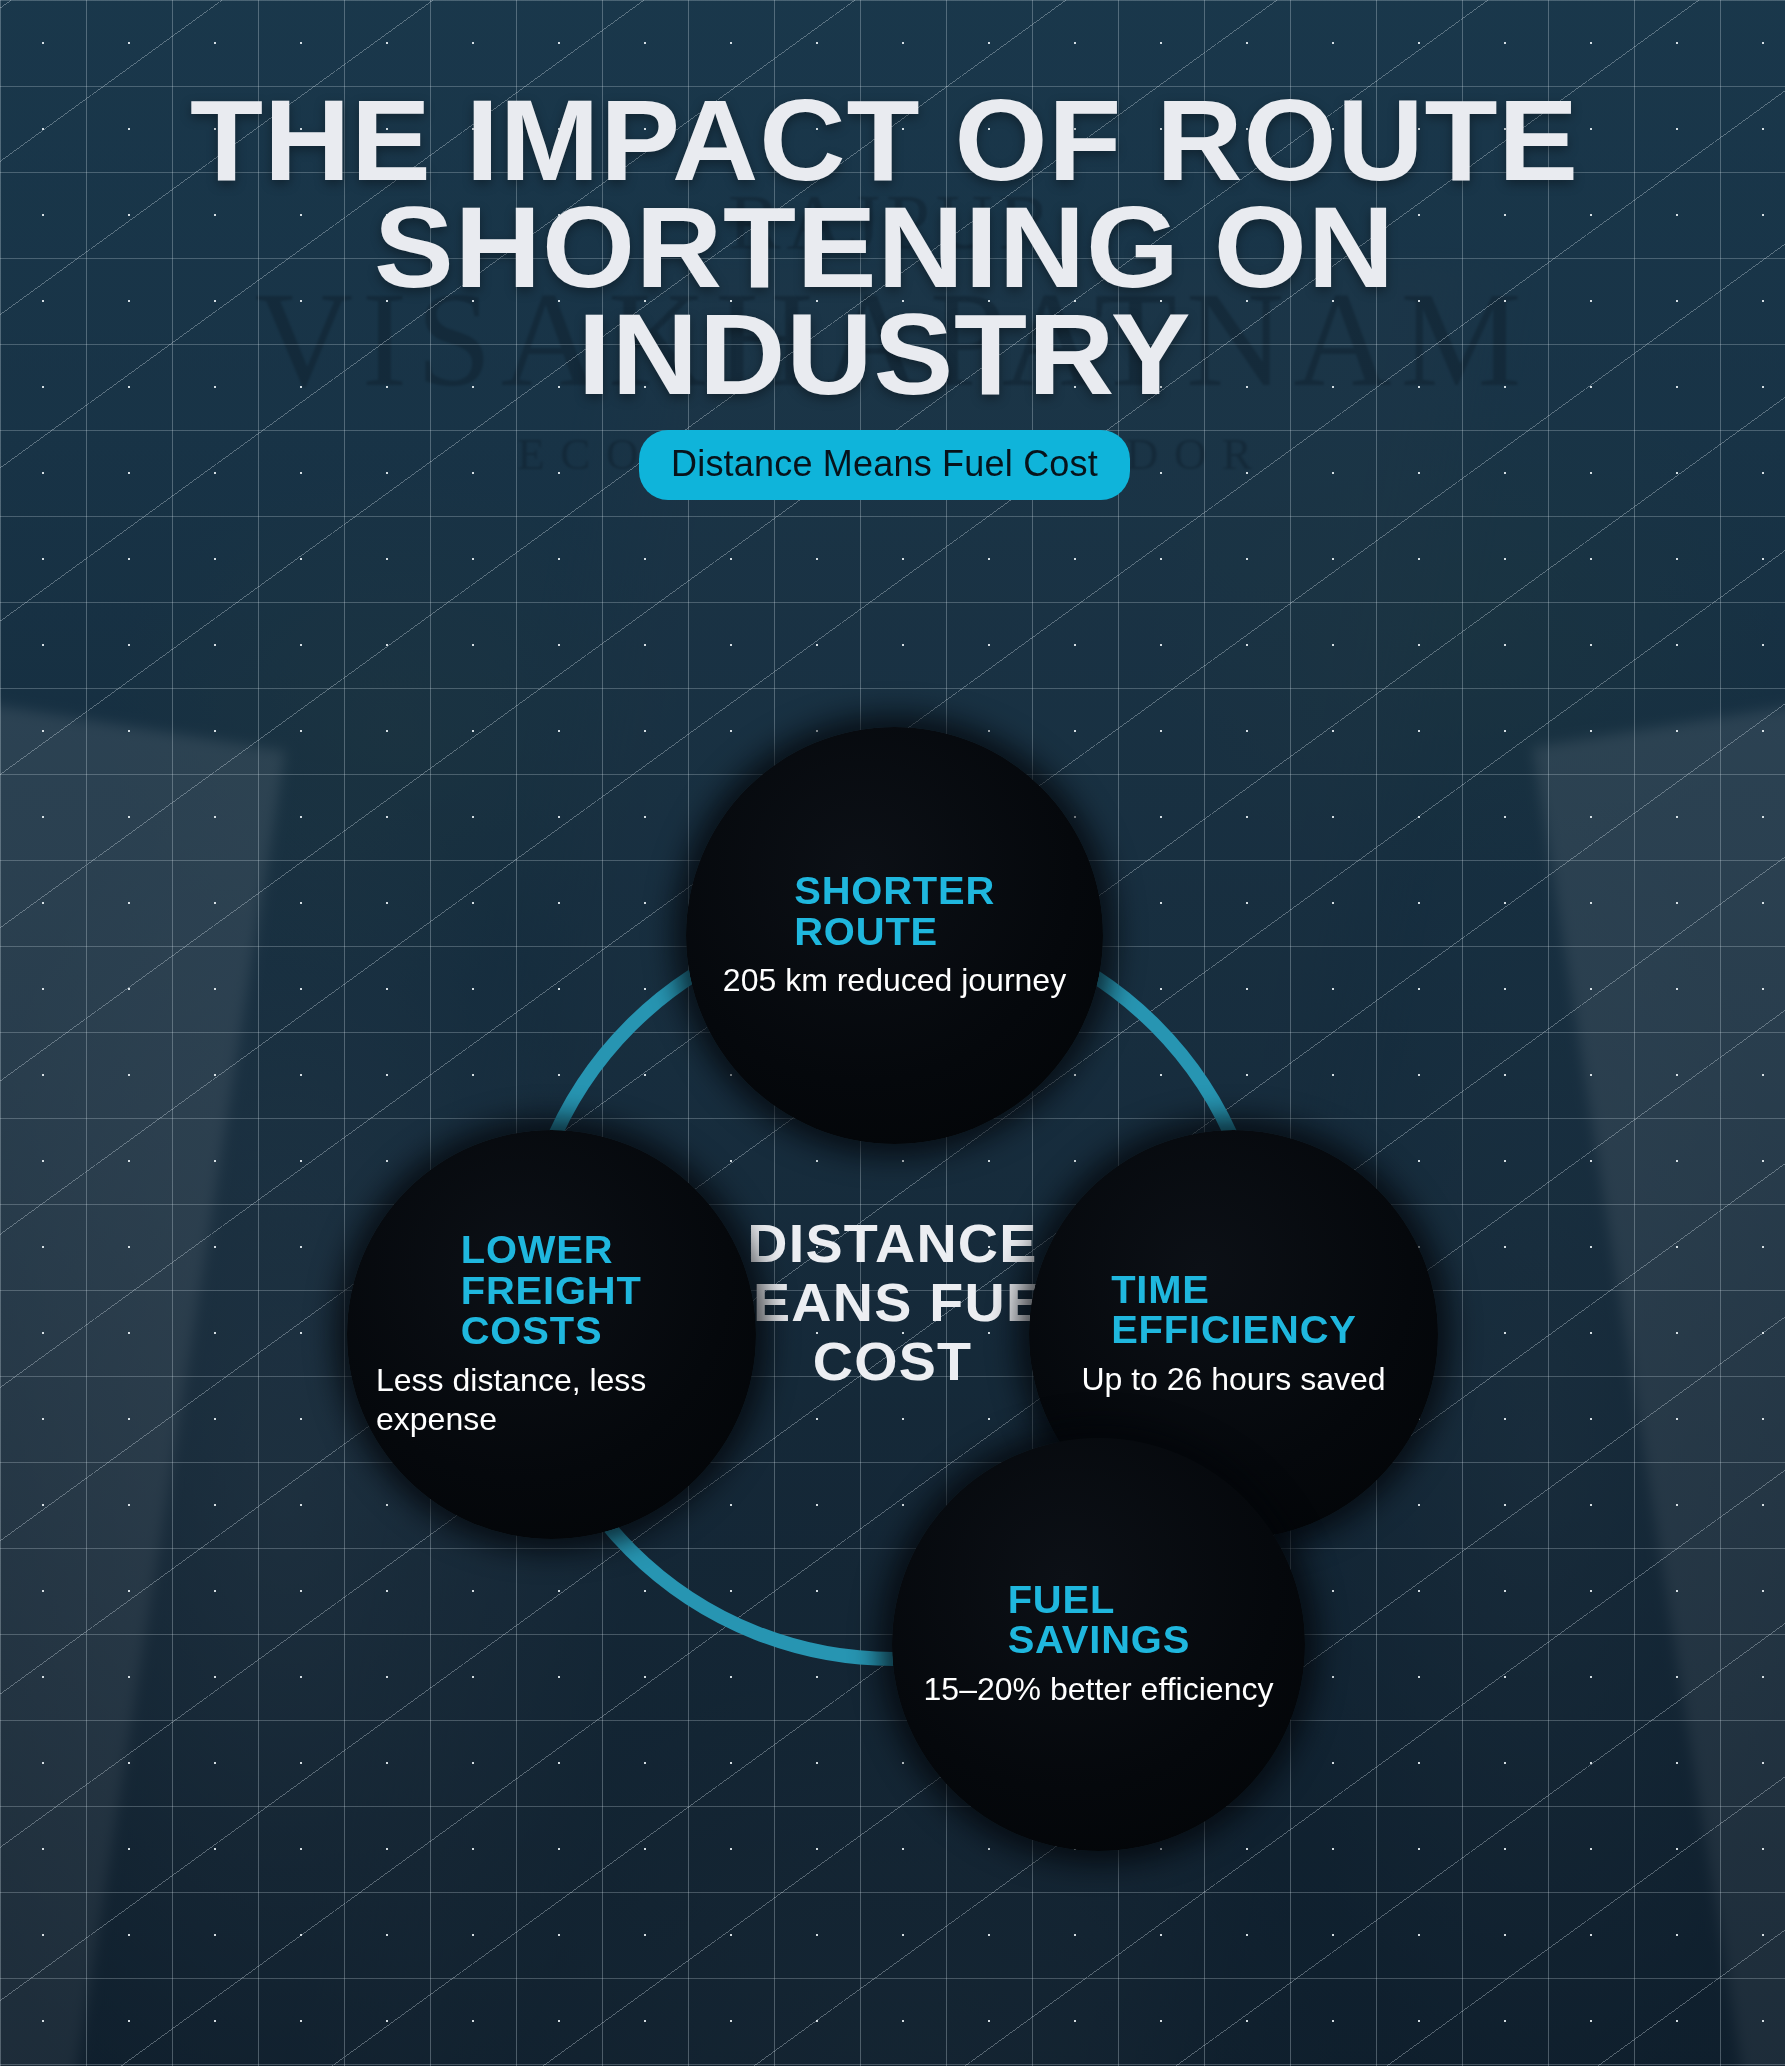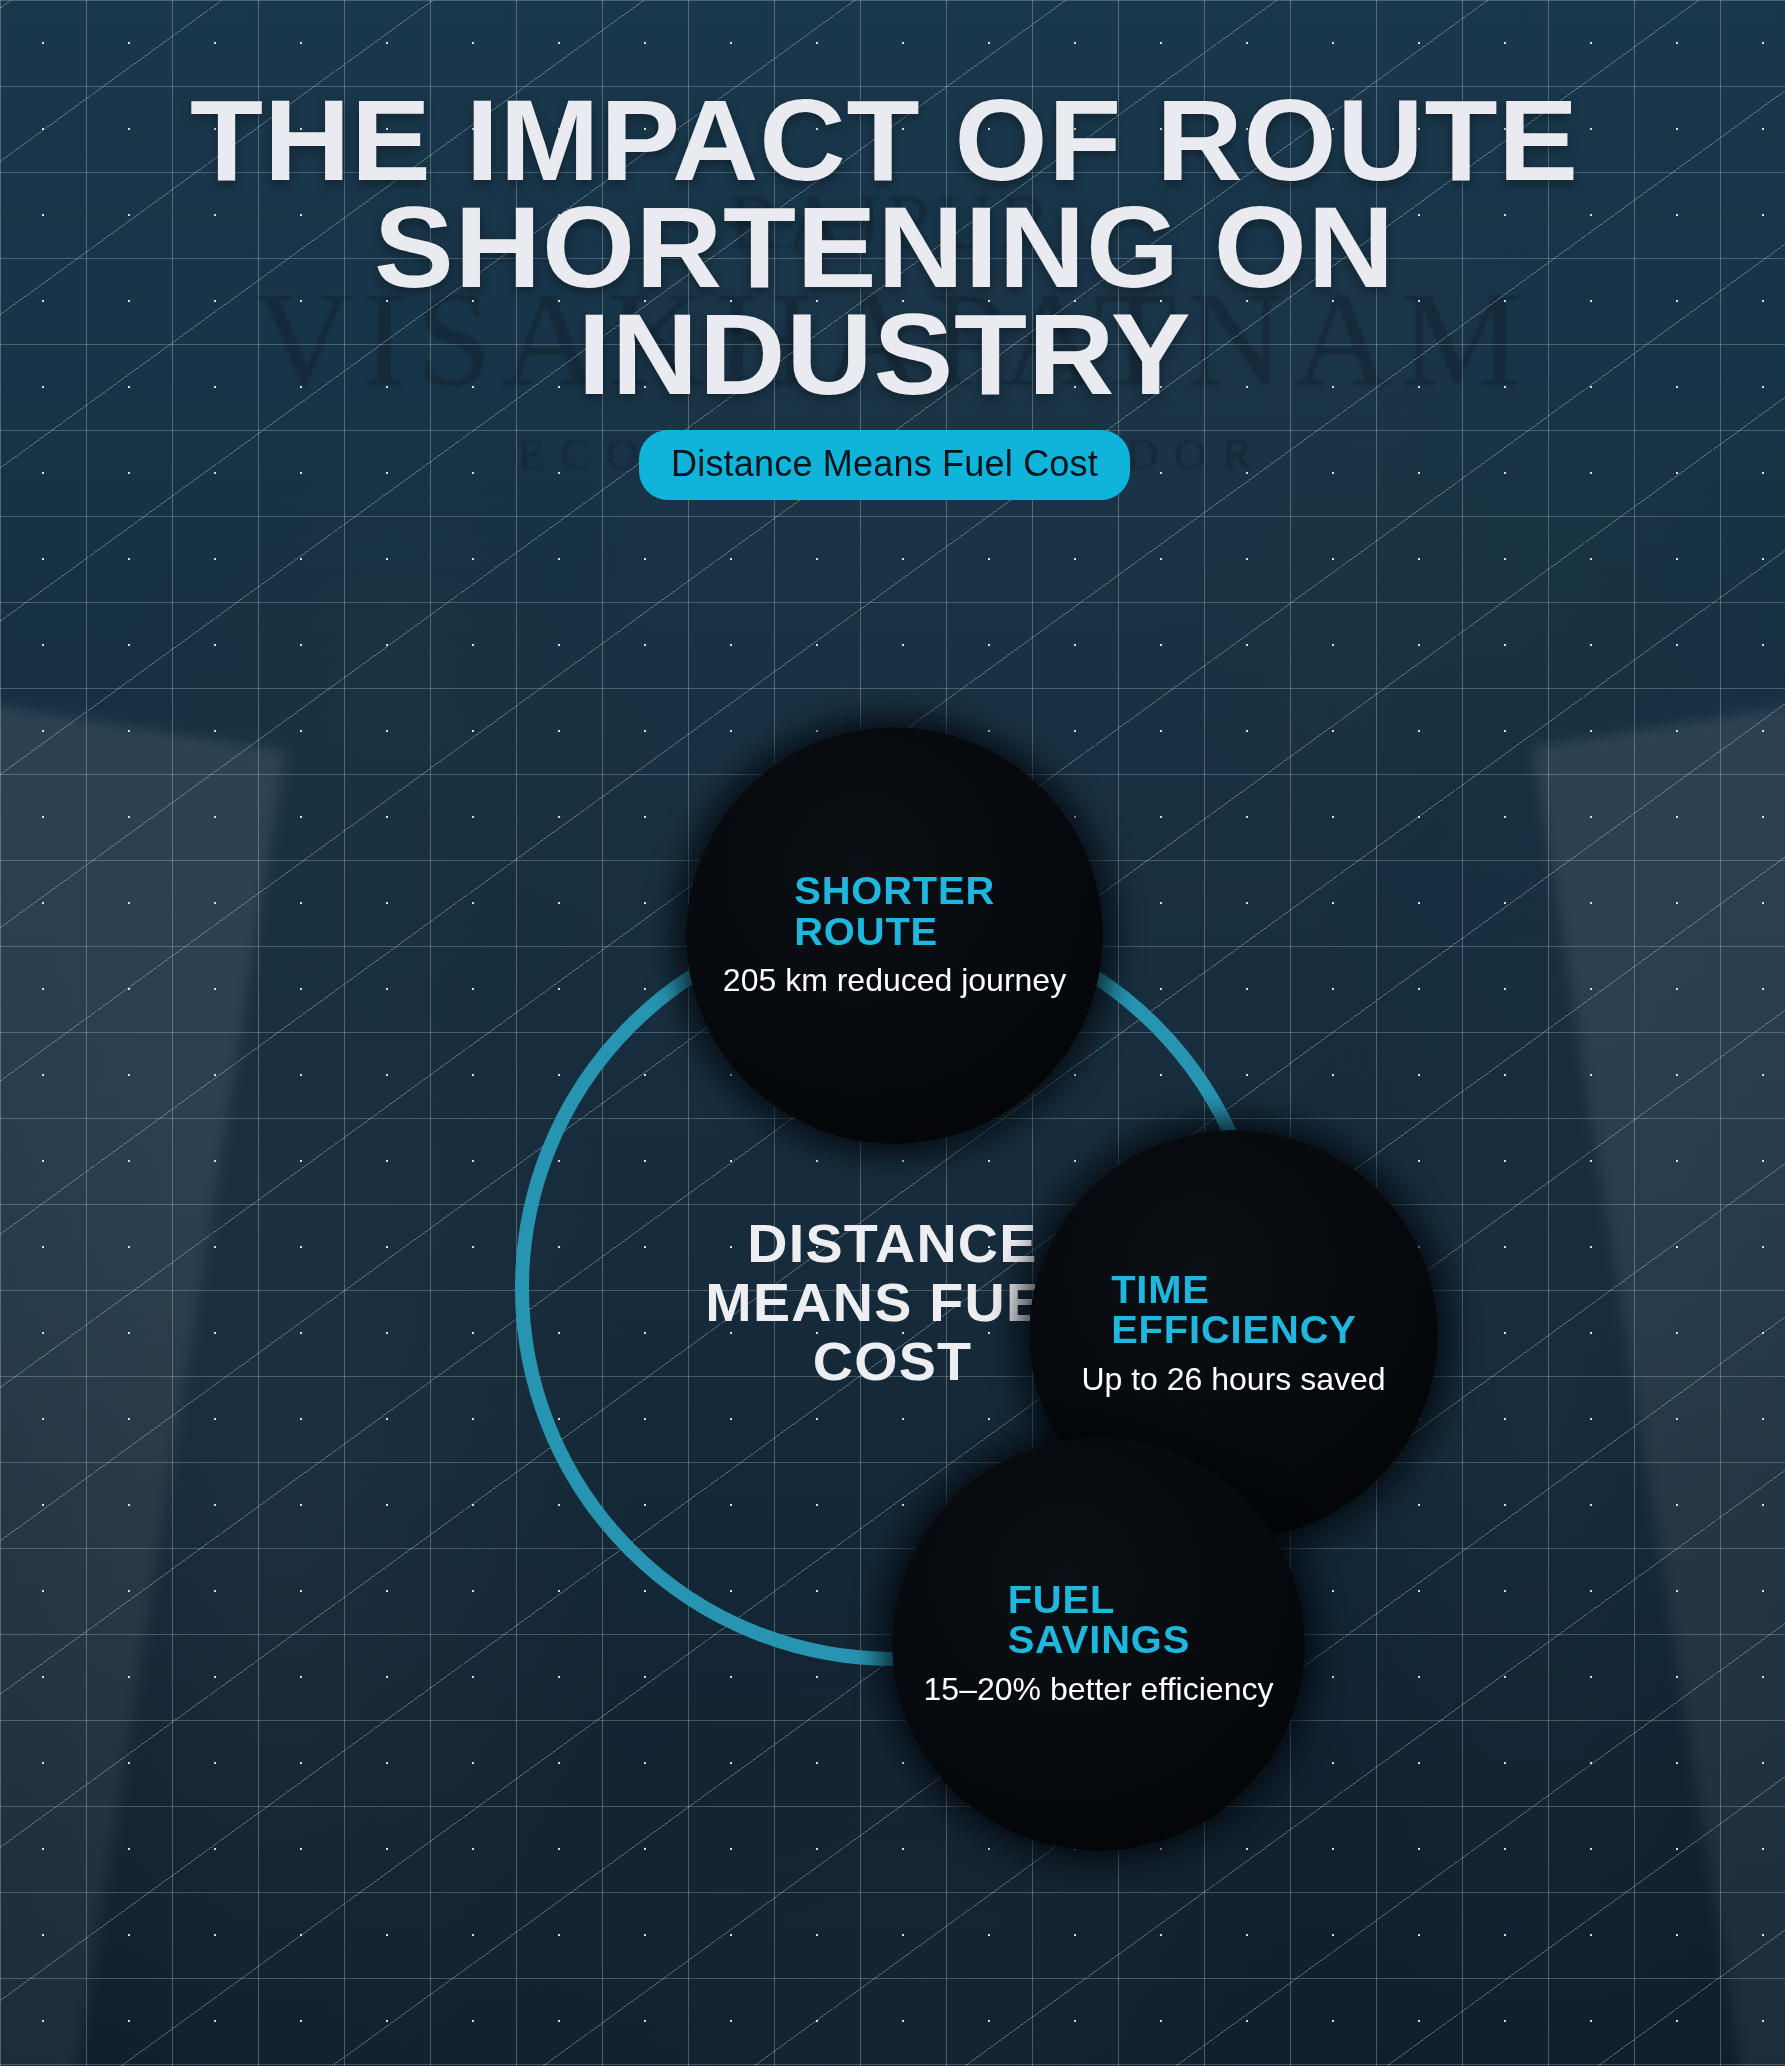--- a/index.html
+++ b/index.html
@@ -237,17 +237,25 @@
 
     <div class="node node-bright">
       <div class="n-title">
         <span>FUEL</span>
         <span>SAVINGS</span>
       </div>
       <div class="n-desc">15–20% better efficiency</div>
     </div>
 
 
+    <div class="node node-left">
+      <div class="n-title">
+        <span>LOWER</span>
+        <span>FREIGHT</span>
+        <span>COSTS</span>
+      </div>
+      <div class="n-desc">Less distance, less expense</div>
+    </div>
 
   </div>
 
 </div>
 
 
 </body></html>

